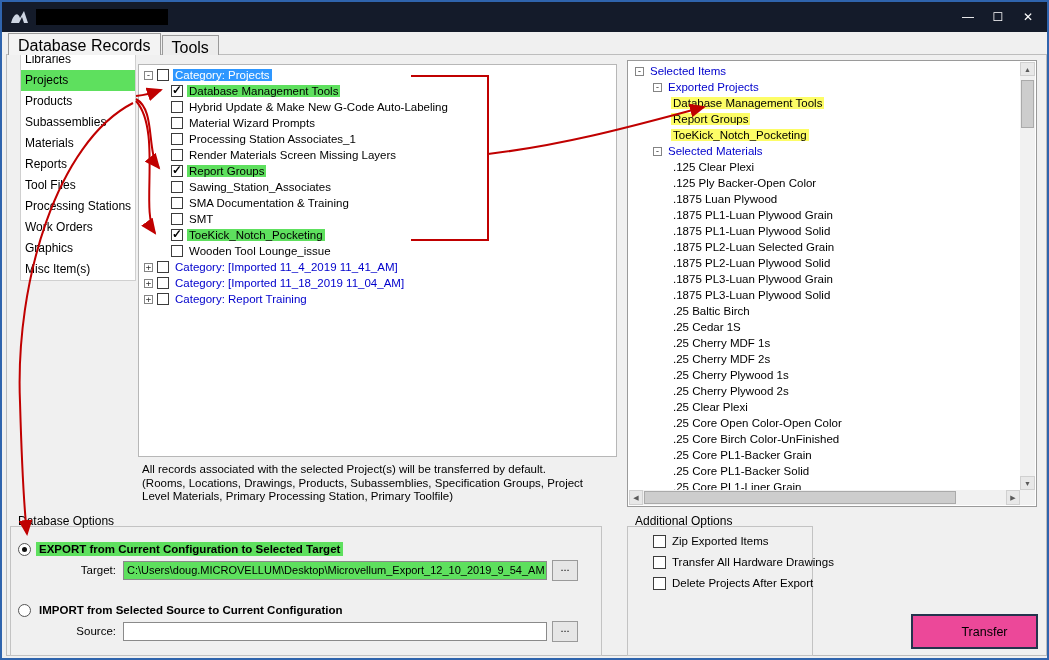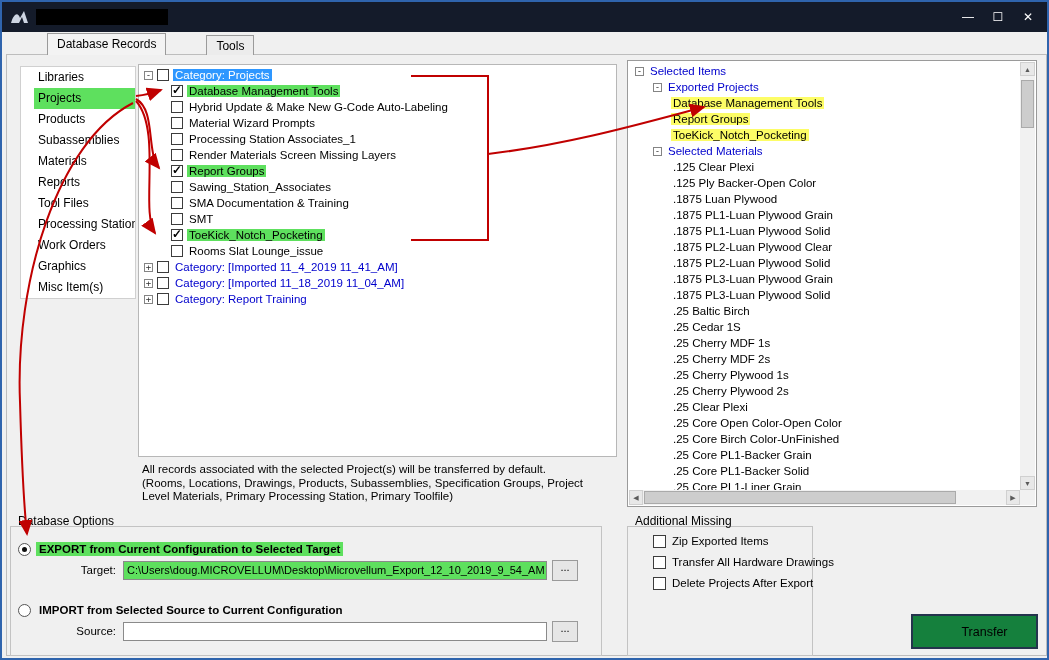--- a/index.html
+++ b/index.html
@@ -13,29 +13,29 @@
   .titlebar { position:absolute; left:0; top:0; width:100%; height:30px;
               background:var(--titlebar,#141b2a); display:flex; align-items:center; padding-left:8px; }
   .app-icon { width:20px; height:16px; flex:none; }
   .title-redacted { width:132px; height:16px; background:#000; margin-left:6px; }
   .win-btns { position:absolute; right:4px; top:0; height:30px; display:flex; }
   .win-btn { width:30px; height:30px; color:#fff; font-size:12px; display:flex;
              align-items:center; justify-content:center; cursor:default; }
 
   
   .tabstrip { position:absolute; left:6px; top:31px; height:22px; display:flex; align-items:flex-end; z-index:3; }
-  .tab { font-size:12px; padding:3px 9px 3px 9px; border:1px solid #9a9a9a; border-bottom:none;
-         background:#ececec; color:#000; margin-right:1px; height:20px;margin-left:39px; }
+  .tab { font-size:16px; padding:3px 9px 3px 9px; border:1px solid #9a9a9a; border-bottom:none;
+         background:#ececec; color:#000; margin-right:1px; height:20px; }
   .tab.active { background:#f3f3f3; height:22px; font-weight:normal; }
   .tabpage { position:absolute; left:4px; top:52px; width:1041px; height:602px;
              border:1px solid #bdbdbd; background:#f0f0f0; }
 
   
-  .listbox { position:absolute; left:18px; top:64px; width:116px; height:233px;
-             background:#fff; border:1px solid #d0d0d0; overflow:hidden; z-index:2;padding-left:13px; }
+  .listbox { position:absolute; left:18px; top:46px; width:116px; height:233px;
+             background:#fff; border:1px solid #d0d0d0; overflow:hidden; z-index:2; }
   .lb-item { height:21px; line-height:21px; font-size:12px; padding-left:4px; color:#000; white-space:nowrap; }
   .lb-item.sel { background:var(--highlight-green,#5ee05e); }
 
   
   .tree-box { position:absolute; left:136px; top:62px; width:479px; height:393px;
               background:#fff; border:1px solid #b7b7b7; overflow:hidden; padding-top:2px; z-index:2; }
   .trow { display:flex; align-items:center; height:16px; font-size:11.5px; white-space:nowrap; }
   .lvl0 { padding-left:5px; }
   .lvl1 { padding-left:32px; }
   .expander { width:9px; height:9px; border:1px solid #848484; background:#fff; flex:none;
@@ -88,21 +88,21 @@
            font-size:11px; line-height:17px; padding:0 3px; white-space:nowrap; overflow:hidden; z-index:2; }
   .field.hl-green-field { background:var(--highlight-green,#5ee05e); }
   .browse-btn { position:absolute; width:26px; height:21px; border:1px solid #9a9a9a; background:#e6e6e6;
                 font-size:11px; display:flex; align-items:flex-start; justify-content:center; z-index:2; }
 
   .chk-row { position:absolute; display:flex; align-items:flex-start; z-index:2;padding-left:16px; }
   .cb.big { width:13px; height:13px; margin-right:6px; }
   .chk-label { font-size:11.5px; }
 
   .transfer-btn { position:absolute; left:909px; top:612px; width:127px; height:35px;
-                  border:2px solid #24344d; background:#15803d; font-size:12.5px; color:#000;
+                  border:2px solid #24344d; background:#ec4899; font-size:12.5px; color:#000;
                   display:flex; align-items:center; justify-content:center; z-index:2;padding-left:20px; }
 
   
   .overlay { position:absolute; left:0; top:0; width:1049px; height:660px; pointer-events:none; z-index:40; }
 </style>
 </head>
 <body>
 
 <div class="window">
 
@@ -225,21 +225,21 @@
           <span class="lbl">SMT</span>
         </div>
 
         <div class="trow lvl1">
           <span class="cb checked"></span>
           <span class="lbl hl-green">ToeKick_Notch_Pocketing</span>
         </div>
 
         <div class="trow lvl1">
           <span class="cb"></span>
-          <span class="lbl">Rooms Slat Lounge_issue</span>
+          <span class="lbl">Wooden Tool Lounge_issue</span>
         </div>
 
     </div>
     <div>
 
         <div class="trow lvl0">
           <span class="expander">+</span>
           <span class="cb"></span>
           <span class="lbl cat">Category: [Imported 11_4_2019 11_41_AM]</span>
         </div>
@@ -314,21 +314,21 @@
 
           <div class="trow s2">
             <span class="lbl">.1875 PL1-Luan Plywood Grain</span>
           </div>
 
           <div class="trow s2">
             <span class="lbl">.1875 PL1-Luan Plywood Solid</span>
           </div>
 
           <div class="trow s2">
-            <span class="lbl">.1875 PL2-Luan Plywood Clear</span>
+            <span class="lbl">.1875 PL2-Luan Selected Grain</span>
           </div>
 
           <div class="trow s2">
             <span class="lbl">.1875 PL2-Luan Plywood Solid</span>
           </div>
 
           <div class="trow s2">
             <span class="lbl">.1875 PL3-Luan Plywood Grain</span>
           </div>
 
@@ -411,21 +411,21 @@
   <div class="browse-btn" style="left:550px; top:558px;">...</div>
 
   <div class="radio-row" style="left:16px; top:601px;">
     <span class="radio"></span>
     <span class="radio-label">IMPORT from Selected Source to Current Configuration</span>
   </div>
   <div class="field-label" style="left:50px; top:623px; width:64px;">Source:</div>
   <div class="field" style="left:121px; top:620px; width:424px;"></div>
   <div class="browse-btn" style="left:550px; top:619px;">...</div>
 
-  <div class="grp-label" style="left:633px; top:512px;">Additional Missing</div>
+  <div class="grp-label" style="left:633px; top:512px;">Additional Options</div>
   <div class="grp-box" style="left:625px; top:524px; width:186px; height:130px;"></div>
   <div style="position:absolute; left:635px; top:533px; z-index:2;">
 
       <div class="chk-row" style="position:static; height:21px;">
         <span class="cb big"></span>
         <span class="chk-label">Zip Exported Items</span>
       </div>
 
       <div class="chk-row" style="position:static; height:21px;">
         <span class="cb big"></span>

